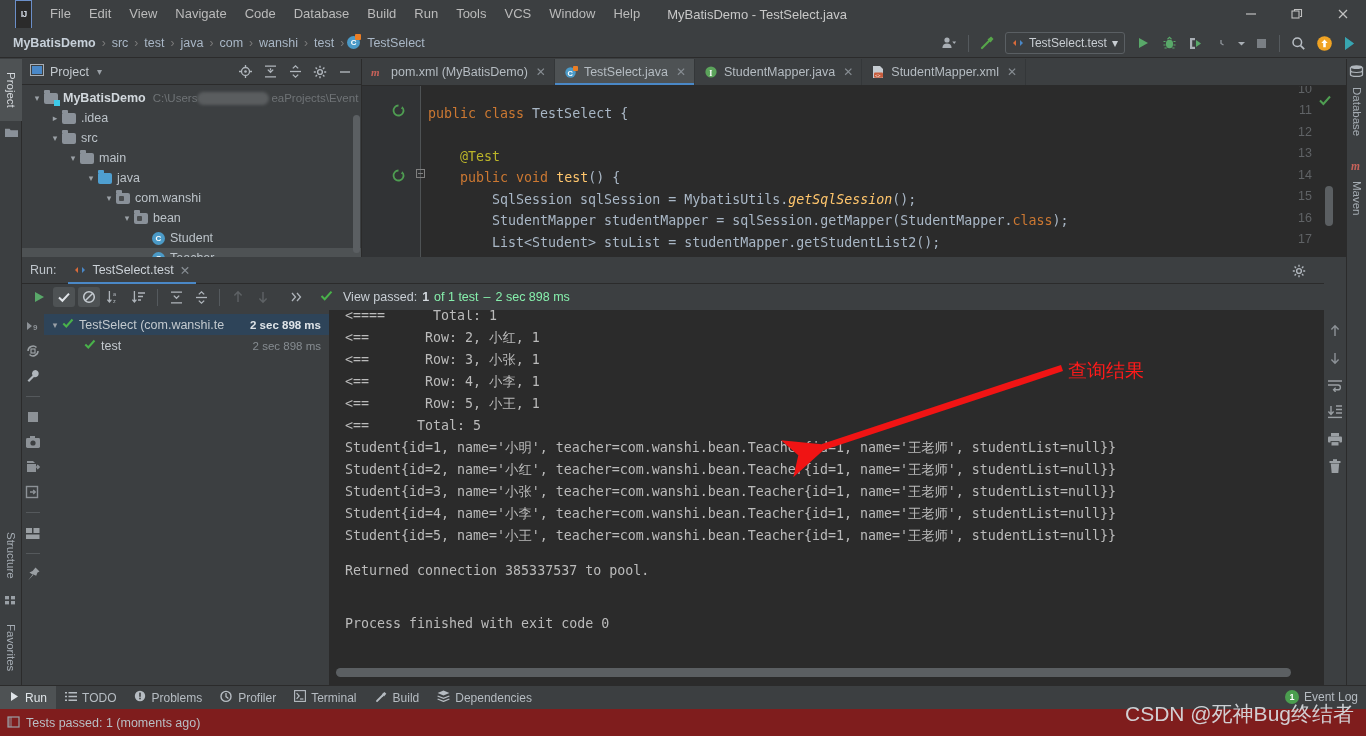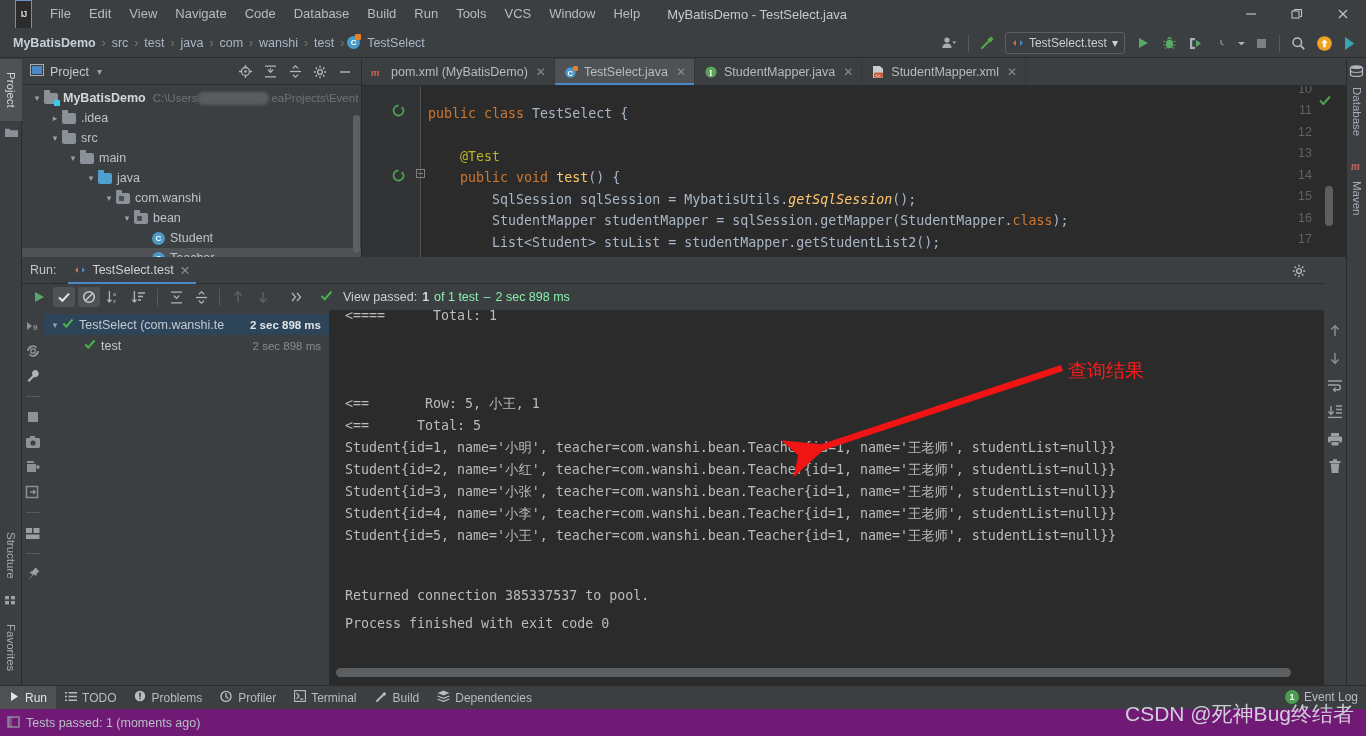--- a/index.html
+++ b/index.html
@@ -319,21 +319,21 @@
     background: #3c3f41; display: flex; align-items: center;
     border-top: 1px solid #2b2b2b;
   }
   .bb-item {
     display: flex; align-items: center; gap: 5px; height: 24px; padding: 0 9px;
     color: #b6bcc2; font-size: 12px;
   }
   .bb-item.active { background: #4e5254; color: #dfe4e8; }
   .statusbar {
     position: absolute; left: 0; top: 709px; width: 1366px; height: 27px;
-    background: #701a75; display: flex; align-items: center;
+    background: #7f1d1d; display: flex; align-items: center;
   }
   .sb-text { margin-left: 26px; color: #b9bfc5; font-size: 12.5px; }
   .sb-icon { position: absolute; left: 7px; top: 6px; color: #9aa0a6; }
   .eventlog {
     position: absolute; right: 8px; top: 690px;
     display: flex; align-items: center; gap: 5px; font-size: 12px; color: #b6bcc2;
   }
   .badge {
     width: 14px; height: 14px; border-radius: 50%; background: #4b9e4f;
     color: #fff; font-size: 9px; font-weight: bold;
@@ -895,28 +895,31 @@
               <path d="M1.3 6.5l3 3 6.2-7" fill="none" stroke="#49b24a" stroke-width="2"></path>
             </svg>
         </span>
         <span>test</span>
         <span class="dur dim">2 sec 898 ms</span>
       </div>
     </div>
 
     <div class="console">
       <div class="cons-text" style="top:-5px">&lt;====      Total: 1</div>
+      <div class="cons-text" style="top:17px">&lt;==       Row: 2, 小红, 1</div>
+      <div class="cons-text" style="top:39px">&lt;==       Row: 3, 小张, 1</div>
+      <div class="cons-text" style="top:61px">&lt;==       Row: 4, 小李, 1</div>
       <div class="cons-text" style="top:83px">&lt;==       Row: 5, 小王, 1</div>
       <div class="cons-text" style="top:105px">&lt;==      Total: 5</div>
       <div class="cons-text" style="top:127px">Student{id=1, name='小明', teacher=com.wanshi.bean.Teacher{id=1, name='王老师', studentList=null}}</div>
       <div class="cons-text" style="top:149px">Student{id=2, name='小红', teacher=com.wanshi.bean.Teacher{id=1, name='王老师', studentList=null}}</div>
       <div class="cons-text" style="top:171px">Student{id=3, name='小张', teacher=com.wanshi.bean.Teacher{id=1, name='王老师', studentList=null}}</div>
       <div class="cons-text" style="top:193px">Student{id=4, name='小李', teacher=com.wanshi.bean.Teacher{id=1, name='王老师', studentList=null}}</div>
       <div class="cons-text" style="top:215px">Student{id=5, name='小王', teacher=com.wanshi.bean.Teacher{id=1, name='王老师', studentList=null}}</div>
-      <div class="cons-text" style="top:275px">Returned connection 385337537 to pool.</div>
+      <div class="cons-text" style="top:250px">Returned connection 385337537 to pool.</div>
       <div class="cons-text" style="top:281px"></div>
       <div class="cons-text" style="top:303px">Process finished with exit code 0</div>
       <div class="cons-hscroll"></div>
       <div class="cons-vscroll"></div>
     </div>
   </div>
 
   <div class="rstrip">
     <span class="side-ic">
       <svg width="14" height="14" viewBox="0 0 14 14">

